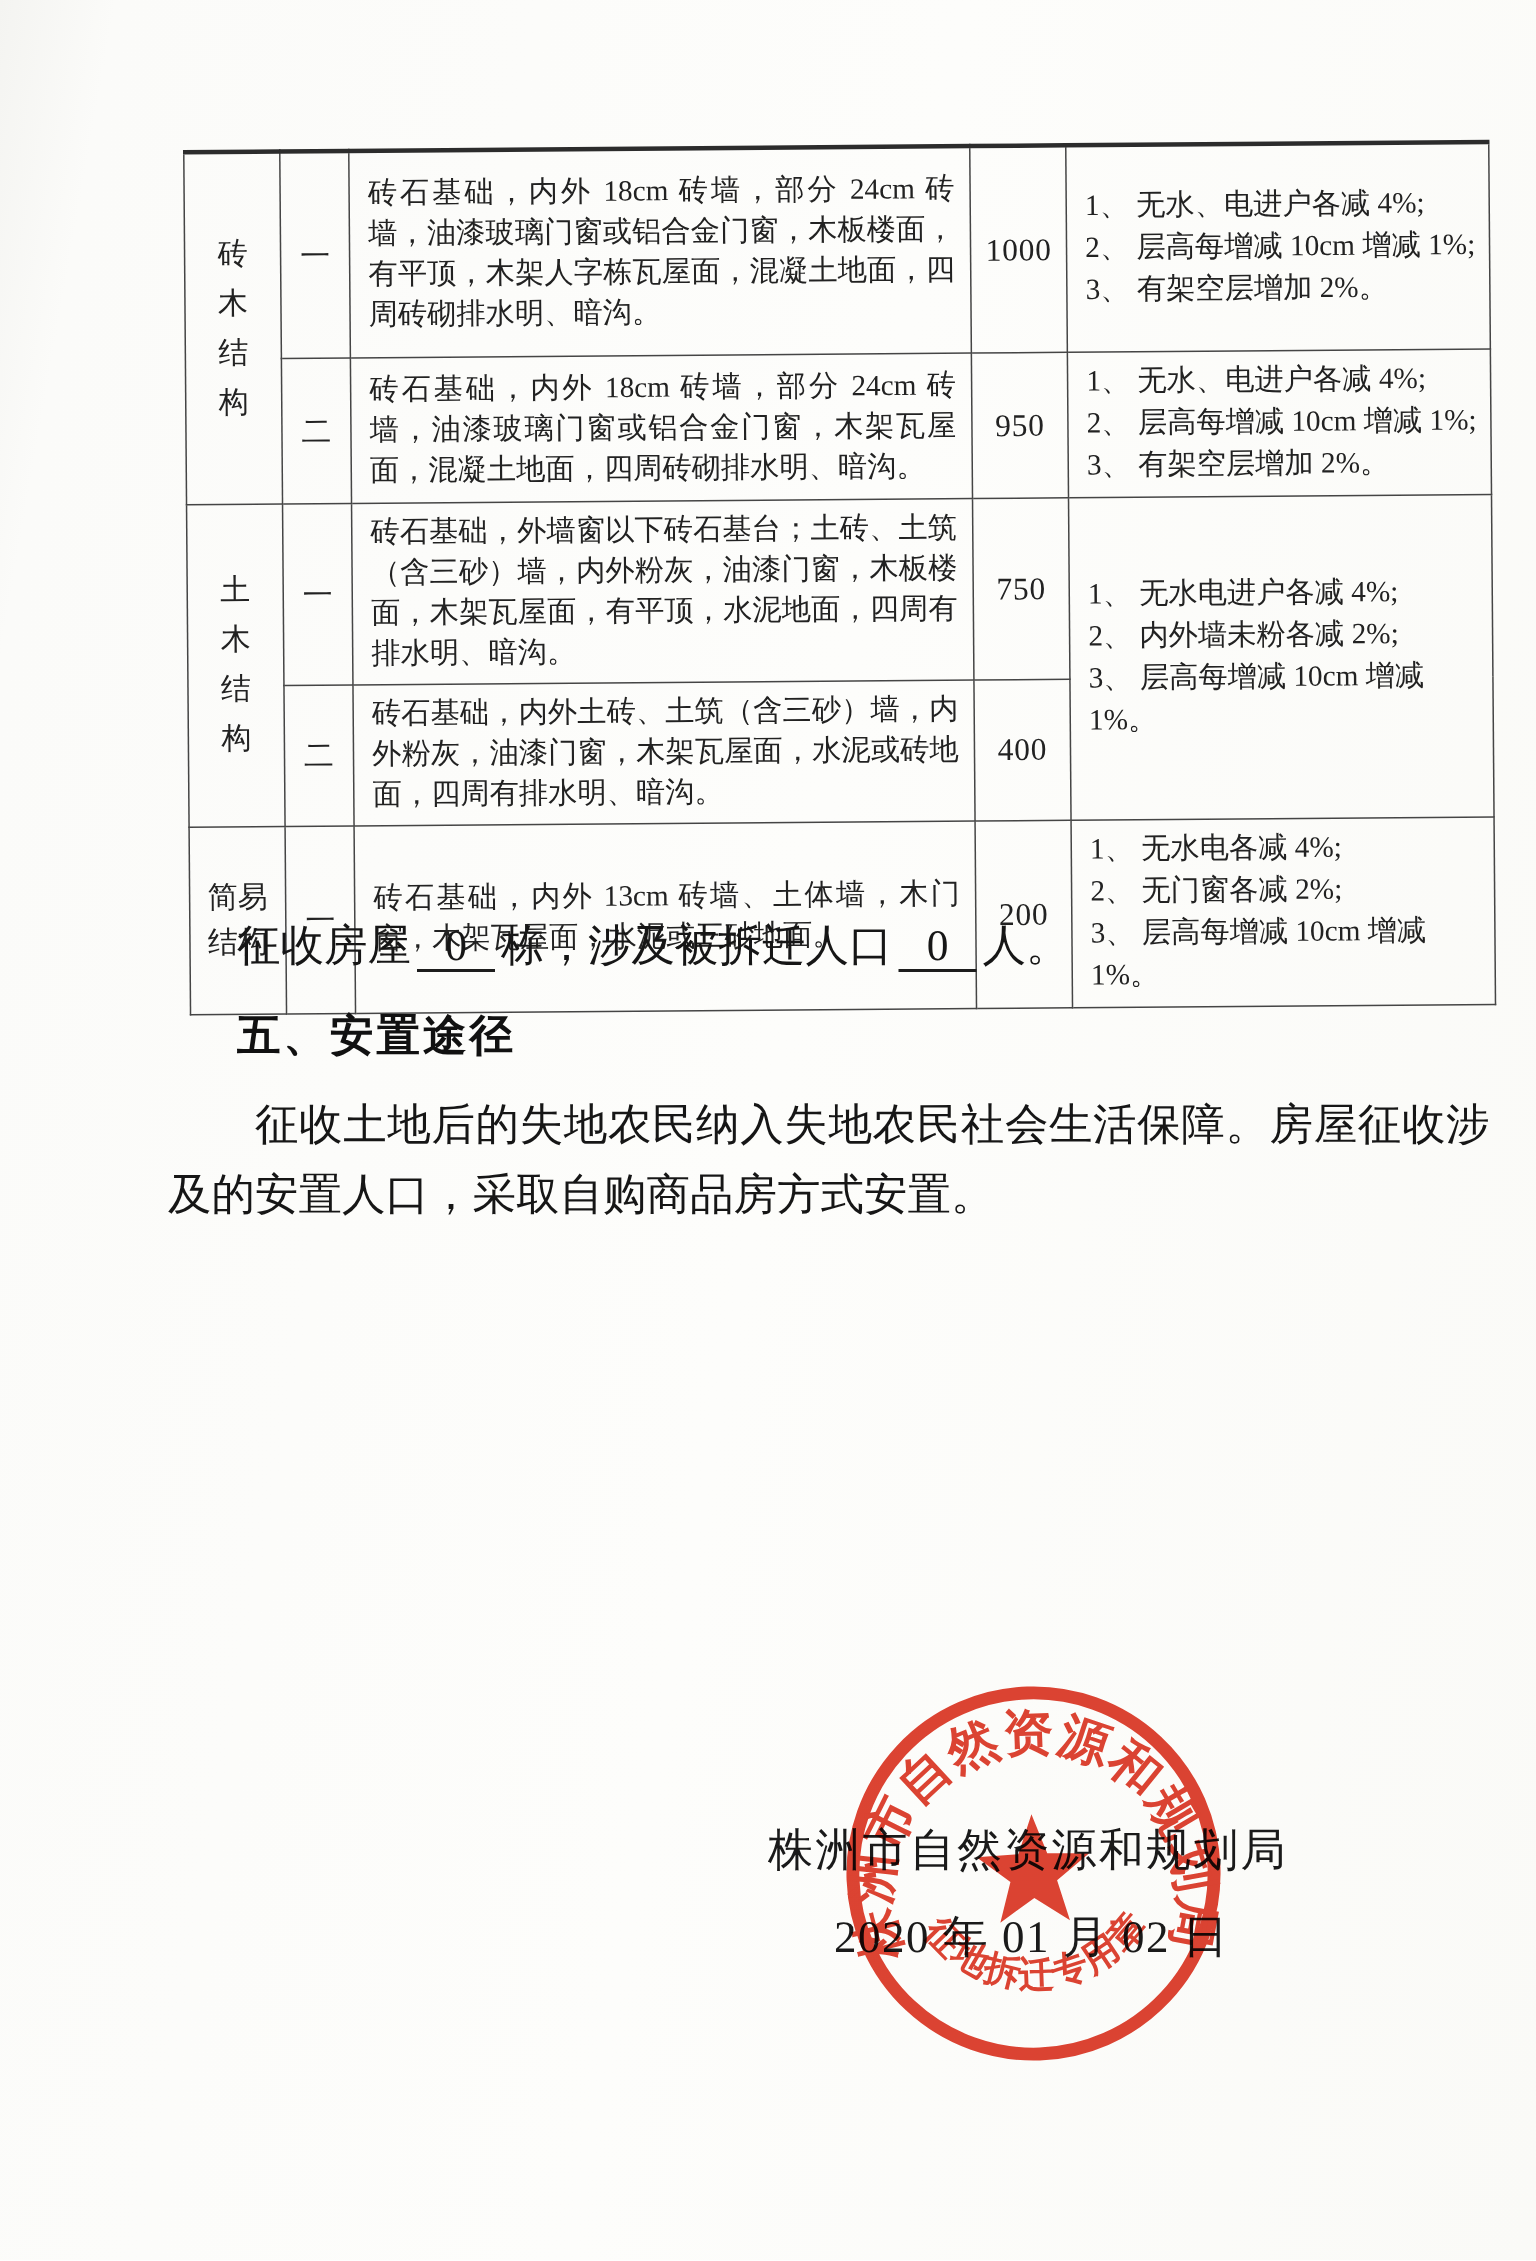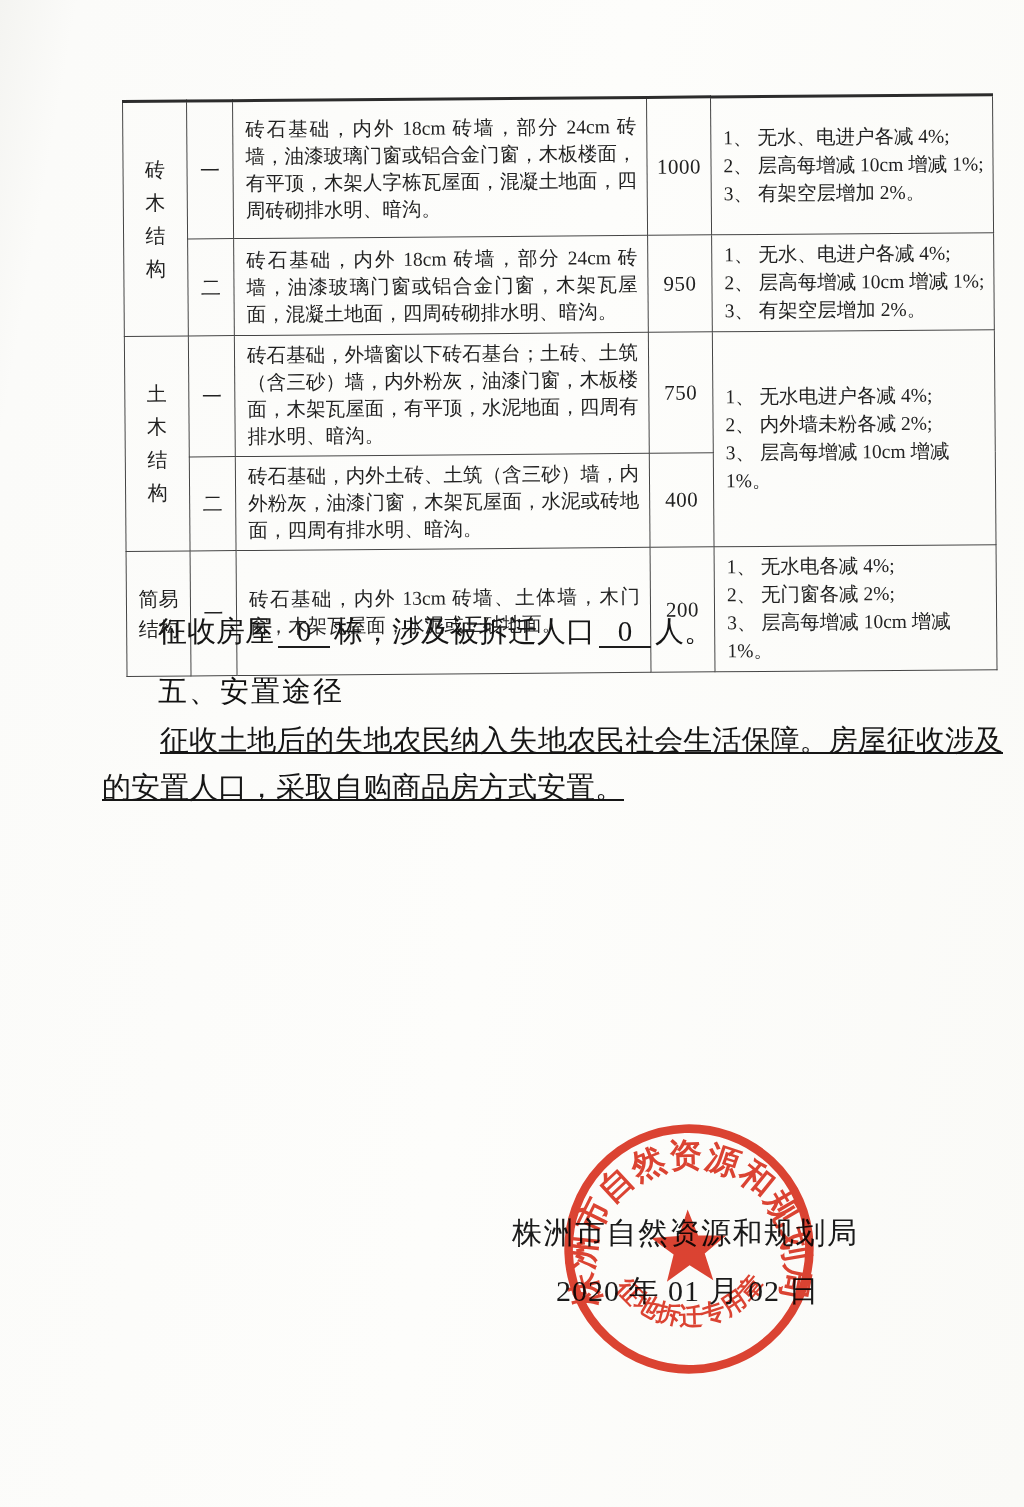--- a/index.html
+++ b/index.html
@@ -56,23 +56,23 @@
   .intro-line{padding-left:2em;}
   .blank{
     display:inline-block;min-width:52px;text-align:center;
     border-bottom:2px solid #1d1d1d;line-height:1.05;
     margin:0 4px;
   }
   .sec-heading{
     margin-top:13px;
     padding-left:2em;
     font-family:"Liberation Sans","DejaVu Sans",sans-serif;
-    font-weight:normal;font-size:29px;letter-spacing:2px;color:#111;
+    font-weight:bold;font-size:29px;letter-spacing:2px;color:#111;
   }
-  .para{margin:2px;text-indent:2em;text-decoration:underline;}
+  .para{margin:12px;text-indent:2em;}
   
   .sig-org{
     position:absolute;left:512px;top:1213px;
     font-size:30px;letter-spacing:1.5px;color:#1a1a1a;
   }
   .sig-date{
     position:absolute;left:556px;top:1271px;
     font-size:30px;letter-spacing:1px;color:#1a1a1a;
   }
   

